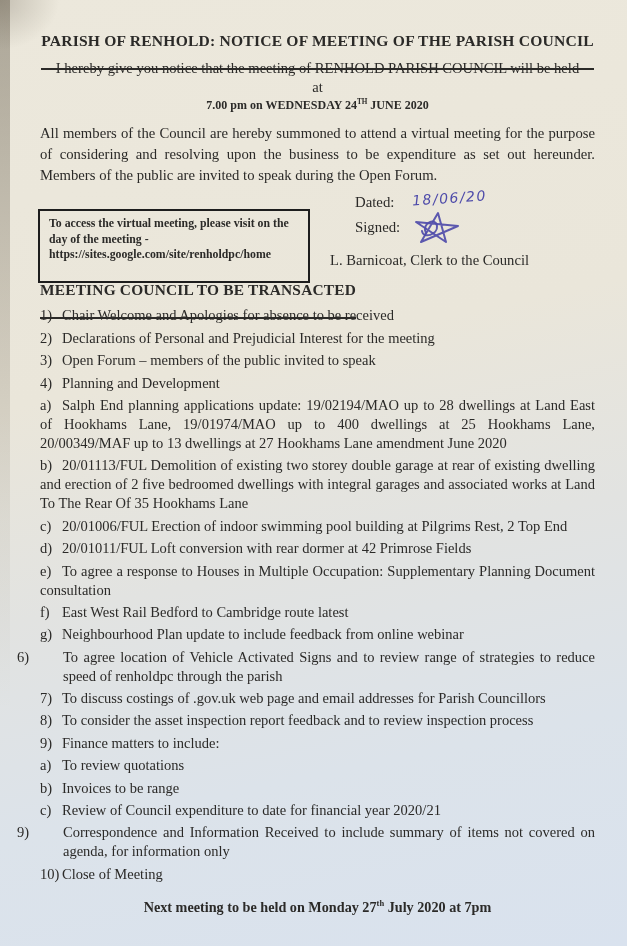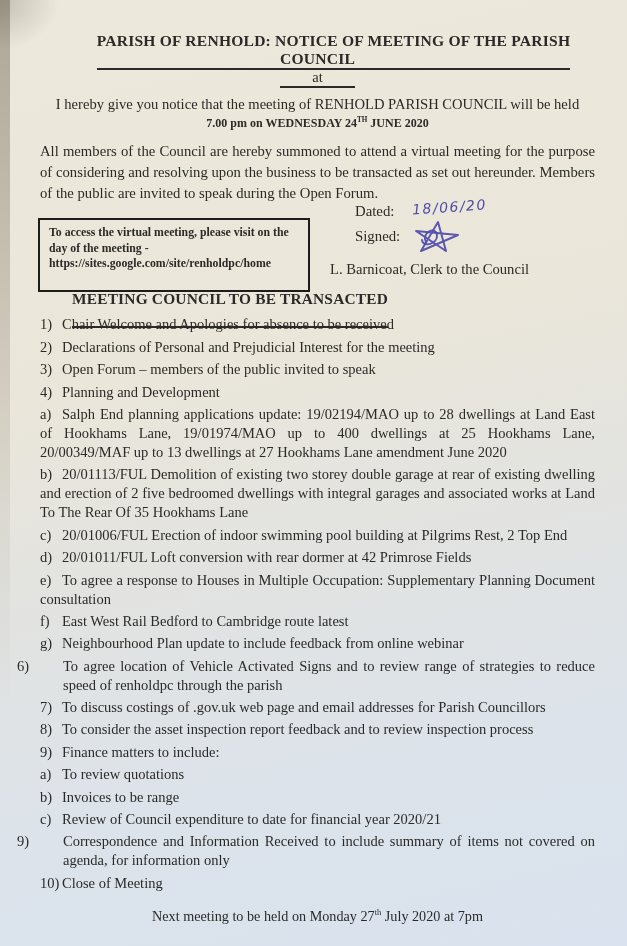--- a/index.html
+++ b/index.html
@@ -16,29 +16,29 @@
   }
   .corner-shade{
     position:absolute;left:0;top:0;width:60px;height:50px;pointer-events:none;
     background:radial-gradient(ellipse at 0% 0%,rgba(80,70,55,.25),rgba(80,70,55,0) 70%);
   }
   .page{position:relative;padding:30px 32px 0 40px;}
   .center{text-align:center;}
   .title{
     font-weight:bold;font-size:15.6px;letter-spacing:.2px;margin:2px 0 0 0;
   }
-  .underline{border-bottom:2px solid #2b2a28;padding-bottom:19px;margin-left:32px;}
+  .underline{border-bottom:2px solid #2b2a28;padding-bottom:19px;}
   .intro{font-size:14.6px;margin-top:9px;line-height:19px;}
   .at-line{font-size:14.6px;line-height:17px;margin-top:1px;}
   .datetime{font-weight:bold;font-size:12px;line-height:19px;}
   sup{font-size:60%;line-height:0;vertical-align:super;}
   .summons{
     font-size:14.7px;line-height:20.8px;text-align:justify;margin-top:8px;
   }
-  .midsec{position:relative;height:86px;margin-top:0;}
+  .midsec{position:relative;height:86px;margin-top:9px;}
   .dated-label,.signed-label{position:absolute;font-size:14.8px;}
   .dated-label{left:315px;top:0;}
   .signed-label{left:315px;top:25px;}
   .handwriting{
     position:absolute;left:372px;top:-4px;
     font-family:"DejaVu Sans",sans-serif;font-style:italic;
     font-size:14px;letter-spacing:1.5px;color:#4f4caa;
     transform:rotate(-4deg);
   }
   .signature{position:absolute;left:372px;top:16px;}
@@ -52,38 +52,38 @@
     font-weight:bold;font-size:15.4px;letter-spacing:.2px;margin:1px 0 7px 0;
   }
   .agenda-item{
     font-size:14.5px;line-height:19px;margin:0 0 3.4px 0;
   }
   .agenda-item .marker{display:inline-block;min-width:22px;}
   .agenda-item.justify{text-align:justify;}
   .agenda-item.hang{padding-left:23px;text-indent:-23px;}
   .agenda-item.hang .marker{min-width:23px;}
   .footer-line{
-    font-weight:normal;font-size:14.2px;text-align:center;margin-top:15px;
+    font-weight:bold;font-size:14.2px;text-align:center;margin-top:15px;
   }
 </style>
 </head>
 <body>
 
 <div class="edge-shadow"></div>
 <div class="corner-shade"></div>
 
 <div class="page">
 
   <div class="center title"><span class="underline">PARISH OF RENHOLD: NOTICE OF MEETING OF THE PARISH COUNCIL</span></div>
 
+  <div class="center intro">I hereby give you notice that the meeting of RENHOLD PARISH COUNCIL will be held</div>
   <div class="center at-line">at</div>
-  <div class="center intro">I hereby give you notice that the meeting of RENHOLD PARISH COUNCIL will be held</div>
   <div class="center datetime">7.00 pm on WEDNESDAY 24<sup>TH</sup> JUNE 2020</div>
 
-  <div class="summons">All members of the Council are hereby summoned to attend a virtual meeting for the purpose of considering and resolving upon the business to be transacted as set out hereunder.  Members of the public are invited to speak during the Open Forum.</div>
+  <div class="summons">All members of the Council are hereby summoned to attend a virtual meeting for the purpose of considering and resolving upon the business to be expenditure as set out hereunder.  Members of the public are invited to speak during the Open Forum.</div>
 
   <div class="midsec">
     <span class="dated-label">Dated:</span>
     <span class="handwriting">18/06/20</span>
     <span class="signed-label">Signed:</span>
     <span class="signature">
       <svg width="50" height="38" viewBox="0 0 50 38">
         <path d="M26 3 L34 32 L4 12 L46 16 L9 32 Z" fill="none" stroke="#4f4caa" stroke-width="2" stroke-linejoin="round" opacity="0.92"></path>
         <path d="M14 23 C9 13 24 7 25 16 C26 25 11 29 10 21" fill="none" stroke="#4f4caa" stroke-width="2" stroke-linecap="round" opacity="0.92"></path>
       </svg>

